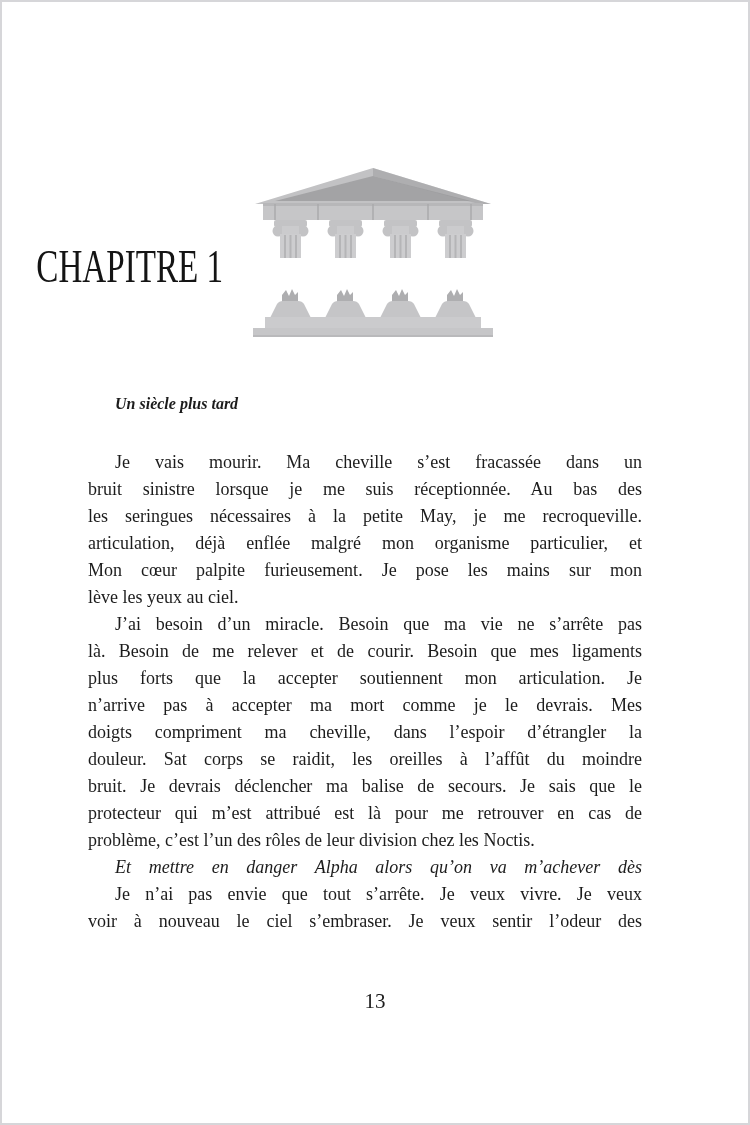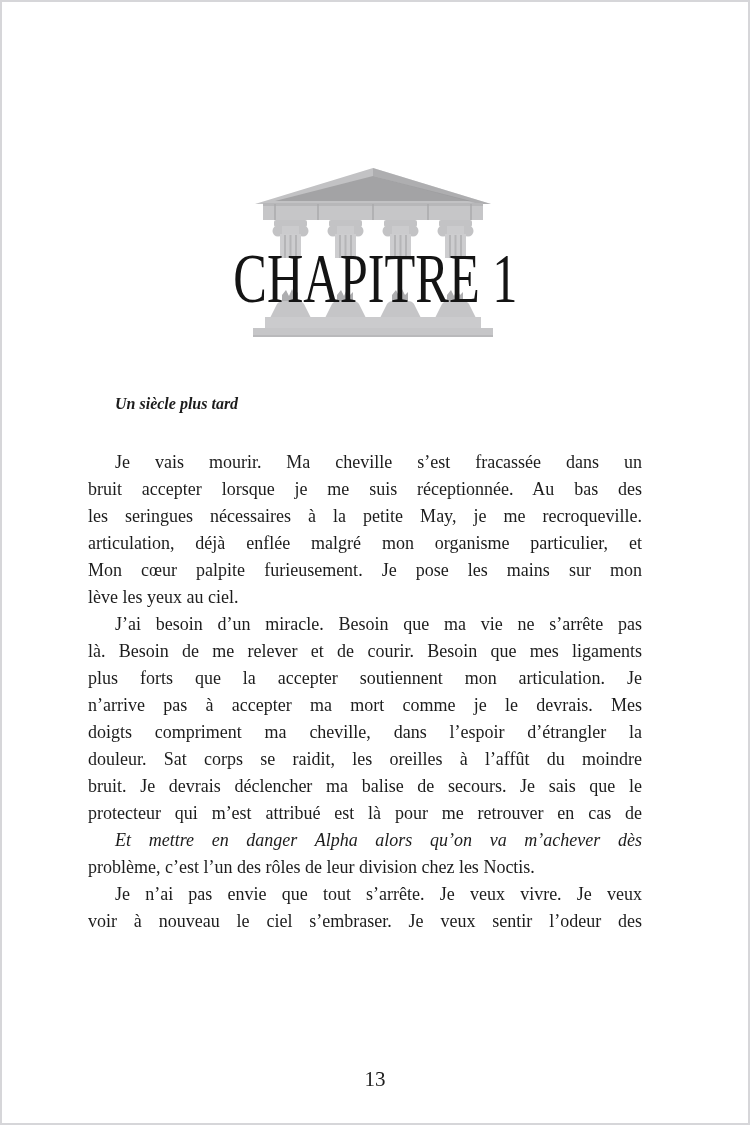--- a/index.html
+++ b/index.html
@@ -22,22 +22,22 @@
     width: 240px;
     height: 172px;
   }
 
   
   .chapter-title {
     position: absolute;
     left: 0;
     top: 244px;
     width: 100%;
-    text-align: center;
-    font-size: 70px;
+    text-align: left;
+    font-size: 46px;
     line-height: 1;
     font-weight: 400;
     color: #141414;
     letter-spacing: 0px;
   }
   .chapter-title .squeeze {
     display: inline-block;
     transform: scaleX(0.72);
     transform-origin: center;
     white-space: nowrap;
@@ -68,21 +68,21 @@
     overflow: visible;
     white-space: normal;
   }
   .body-text .line.indent { text-indent: 27px; }
   .body-text .line.lastline { text-align-last: left; }
   .body-text .line.italic { font-style: italic; }
 
   .page-number {
     position: absolute;
     left: 0;
-    top: 1067px;
+    top: 989px;
     width: 100%;
     text-align: center;
     font-size: 21px;
   }
 </style>
 </head>
 <body>
 
 <div class="page">
 
@@ -148,34 +148,34 @@
   </div>
 
   <div class="chapter-title">
     <span class="squeeze">CHAPITRE 1</span>
   </div>
 
   <div class="subtitle">Un siècle plus tard</div>
 
   <div class="body-text">
       <div class="line indent">Je vais mourir. Ma cheville s’est fracassée dans un</div>
-      <div class="line">bruit accepter lorsque je me suis réceptionnée. Au bas des</div>
+      <div class="line">bruit sinistre lorsque je me suis réceptionnée. Au bas des</div>
       <div class="line">les seringues nécessaires à la petite May, je me recroqueville.</div>
       <div class="line">articulation, déjà enflée malgré mon organisme particulier, et</div>
       <div class="line">Mon cœur palpite furieusement. Je pose les mains sur mon</div>
       <div class="line lastline">lève les yeux au ciel.</div>
       <div class="line indent">J’ai besoin d’un miracle. Besoin que ma vie ne s’arrête pas</div>
       <div class="line">là. Besoin de me relever et de courir. Besoin que mes ligaments</div>
       <div class="line">plus forts que la accepter soutiennent mon articulation. Je</div>
       <div class="line">n’arrive pas à accepter ma mort comme je le devrais. Mes</div>
       <div class="line">doigts compriment ma cheville, dans l’espoir d’étrangler la</div>
       <div class="line">douleur. Sat corps se raidit, les oreilles à l’affût du moindre</div>
       <div class="line">bruit. Je devrais déclencher ma balise de secours. Je sais que le</div>
       <div class="line">protecteur qui m’est attribué est là pour me retrouver en cas de</div>
+      <div class="line lastline">problème, c’est l’un des rôles de leur division chez les Noctis.</div>
       <div class="line indent italic">Et mettre en danger Alpha alors qu’on va m’achever dès</div>
-      <div class="line lastline">problème, c’est l’un des rôles de leur division chez les Noctis.</div>
       <div class="line indent">Je n’ai pas envie que tout s’arrête. Je veux vivre. Je veux</div>
       <div class="line">voir à nouveau le ciel s’embraser. Je veux sentir l’odeur des</div>
     </div>
 
   <div class="page-number">13</div>
 
 </div>
 
 </body></html>

